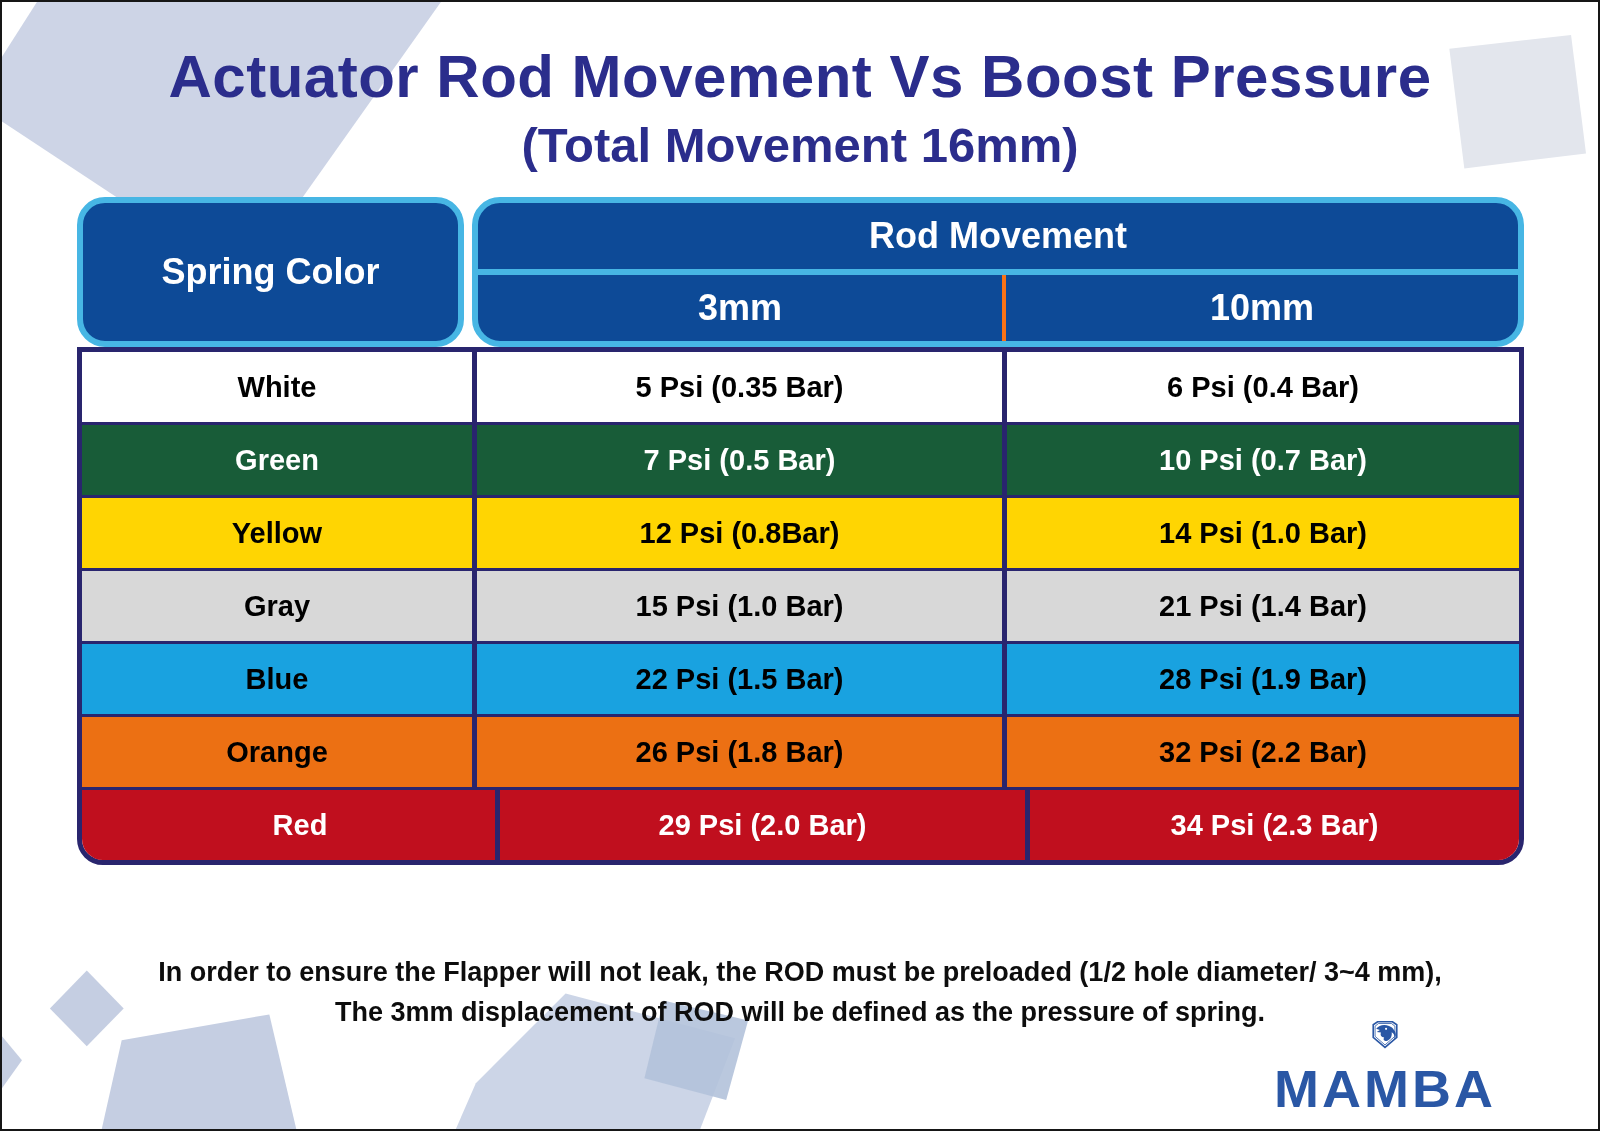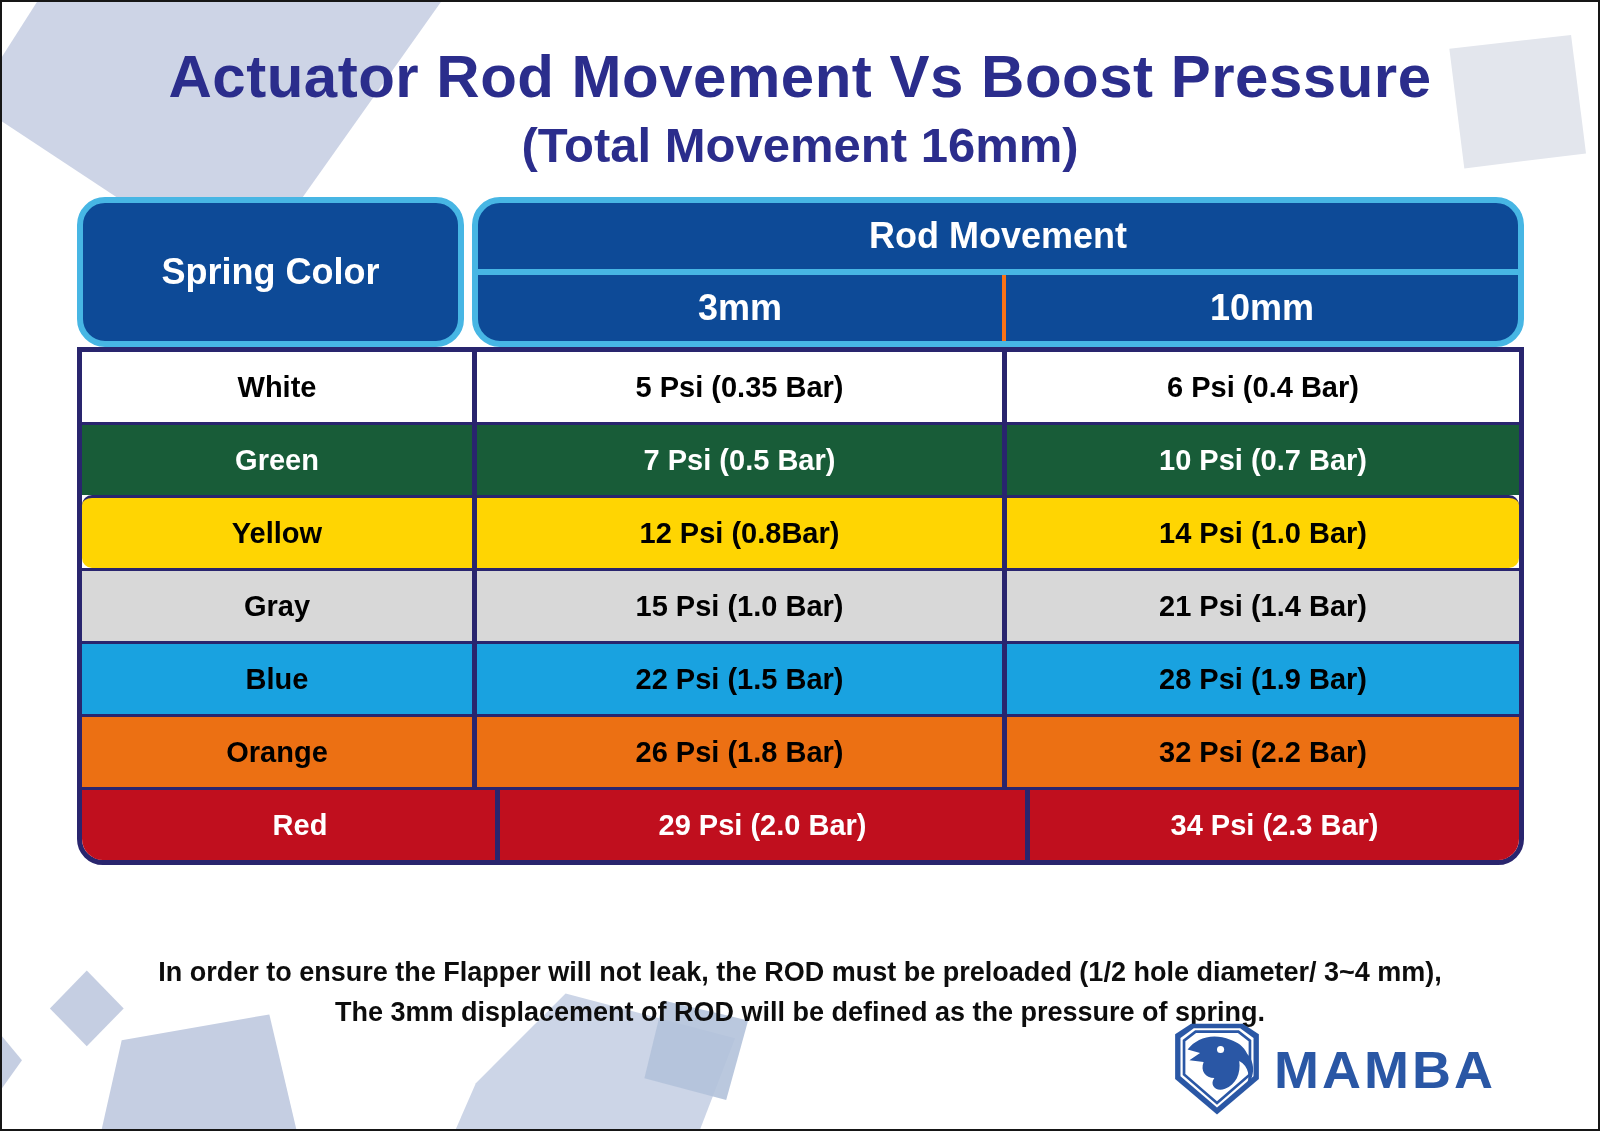--- a/index.html
+++ b/index.html
@@ -58,21 +58,21 @@
   .c1 { width:530px; border-left:5px solid #29256e; }
   .c2 { flex:1; border-left:5px solid #29256e; }
 
   .footnote {
     position:absolute; top:950px; left:0; width:100%; text-align:center;
     font-size:27px; font-weight:bold; color:#0d0d0d; line-height:40px;
   }
 
   .brand {
     position:absolute; top:1018px; right:102px;
-    display:flex; align-items:center; gap:8px; height:100px;
+    display:flex; align-items:center; gap:8px; height:100px;flex-direction:column;
   }
   .brand-text {
     font-size:54px; font-weight:900; color:#2a57a5; letter-spacing:3px;
     transform:scaleY(0.95);
   }
 </style>
 </head>
 <body>
 
 <div class="canvas">
@@ -107,21 +107,21 @@
         <div class="row" style="background: rgb(255, 255, 255); color: rgb(0, 0, 0);">
           <div class="cell c0">White</div>
           <div class="cell c1">5 Psi (0.35 Bar)</div>
           <div class="cell c2">6 Psi (0.4 Bar)</div>
         </div>
         <div class="row" style="background: rgb(24, 92, 56); color: rgb(255, 255, 255);">
           <div class="cell c0">Green</div>
           <div class="cell c1">7 Psi (0.5 Bar)</div>
           <div class="cell c2">10 Psi (0.7 Bar)</div>
         </div>
-        <div class="row" style="background: rgb(255, 213, 2); color: rgb(0, 0, 0); border-radius: 10px;">
+        <div class="row" style="background: rgb(255, 213, 2); color: rgb(0, 0, 0);">
           <div class="cell c0">Yellow</div>
           <div class="cell c1">12 Psi (0.8Bar)</div>
           <div class="cell c2">14 Psi (1.0 Bar)</div>
         </div>
         <div class="row" style="background: rgb(216, 216, 216); color: rgb(0, 0, 0);">
           <div class="cell c0">Gray</div>
           <div class="cell c1">15 Psi (1.0 Bar)</div>
           <div class="cell c2">21 Psi (1.4 Bar)</div>
         </div>
         <div class="row" style="background: rgb(25, 162, 224); color: rgb(0, 0, 0);">

